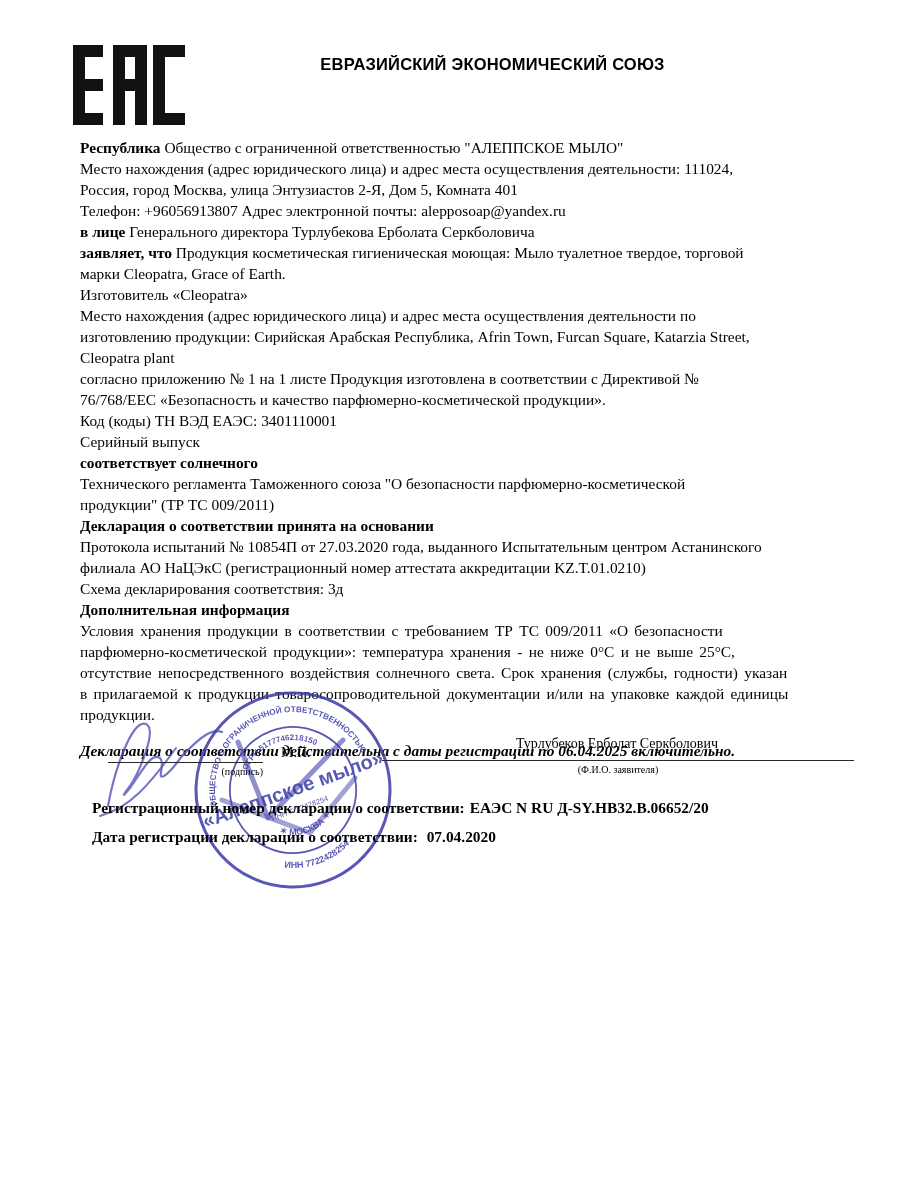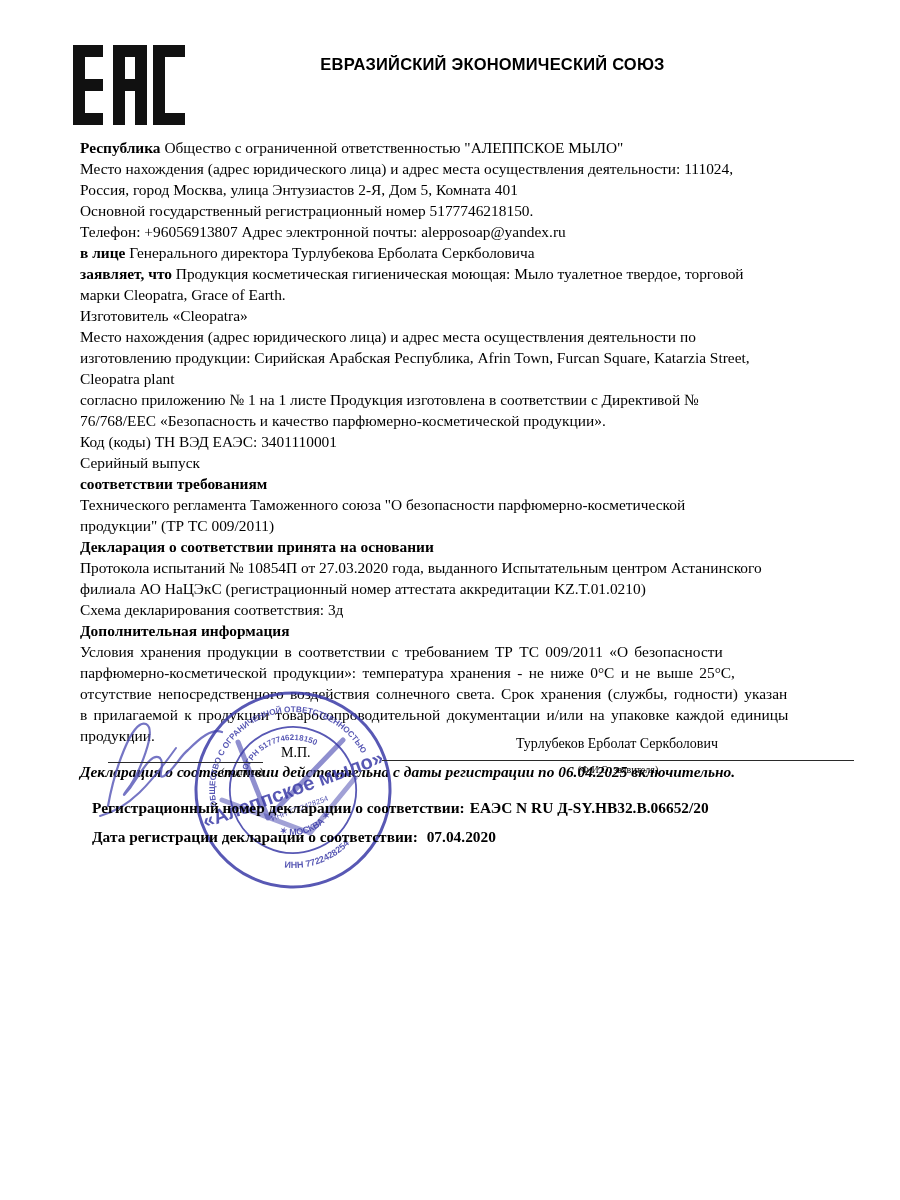--- a/index.html
+++ b/index.html
@@ -53,34 +53,33 @@
   </svg>
 
   <div class="doc-title">
     <div>ЕВРАЗИЙСКИЙ ЭКОНОМИЧЕСКИЙ СОЮЗ</div>
   </div>
 
   <div class="doc-body">
       <p class="para"><b>Республика </b><span>Общество с ограниченной ответственностью "АЛЕППСКОЕ МЫЛО"</span></p>
       <p class="para"><span>Место нахождения (адрес юридического лица) и адрес места осуществления деятельности: 111024,
 Россия, город Москва, улица Энтузиастов 2-Я, Дом 5, Комната 401</span></p>
-      <p class="para"><span>Основной государственный регистрационный номер 5177746218150.</span></p>
       <p class="para"><span>Телефон: +96056913807 Адрес электронной почты: alepposoap@yandex.ru</span></p>
       <p class="para"><b>в лице </b><span>Генерального директора Турлубекова Ерболата Серкболовича</span></p>
       <p class="para"><b>заявляет, что </b><span>Продукция косметическая гигиеническая моющая: Мыло туалетное твердое, торговой
 марки Cleopatra, Grace of Earth.</span></p>
       <p class="para"><span>Изготовитель «Cleopatra»</span></p>
       <p class="para"><span>Место нахождения (адрес юридического лица) и адрес места осуществления деятельности по
 изготовлению продукции: Сирийская Арабская Республика, Afrin Town, Furcan Square, Katarzia Street,
 Cleopatra plant</span></p>
       <p class="para"><span>согласно приложению № 1 на 1 листе Продукция изготовлена в соответствии с Директивой №
 76/768/ЕЕС «Безопасность и качество парфюмерно-косметической продукции».</span></p>
       <p class="para"><span>Код (коды) ТН ВЭД ЕАЭС: 3401110001</span></p>
       <p class="para"><span>Серийный выпуск</span></p>
-      <p class="para"><b>соответствии требованиям</b></p>
+      <p class="para"><b>соответствует солнечного</b></p>
       <p class="para"><span>Технического регламента Таможенного союза "О безопасности парфюмерно-косметической
 продукции" (ТР ТС 009/2011)</span></p>
       <p class="para"><b>Декларация о соответствии принята на основании</b></p>
       <p class="para"><span>Протокола испытаний № 10854П от 27.03.2020 года, выданного Испытательным центром Астанинского
 филиала АО НаЦЭкС (регистрационный номер аттестата аккредитации KZ.T.01.0210)</span></p>
       <p class="para"><span>Схема декларирования соответствия: 3д</span></p>
       <p class="para"><b>Дополнительная информация</b></p>
       <p class="para wide"><span>Условия хранения продукции в соответствии с требованием ТР ТС 009/2011 «О безопасности
 парфюмерно-косметической продукции»: температура хранения - не ниже 0°С и не выше 25°С,
 отсутствие непосредственного воздействия солнечного света. Срок хранения (службы, годности) указан

